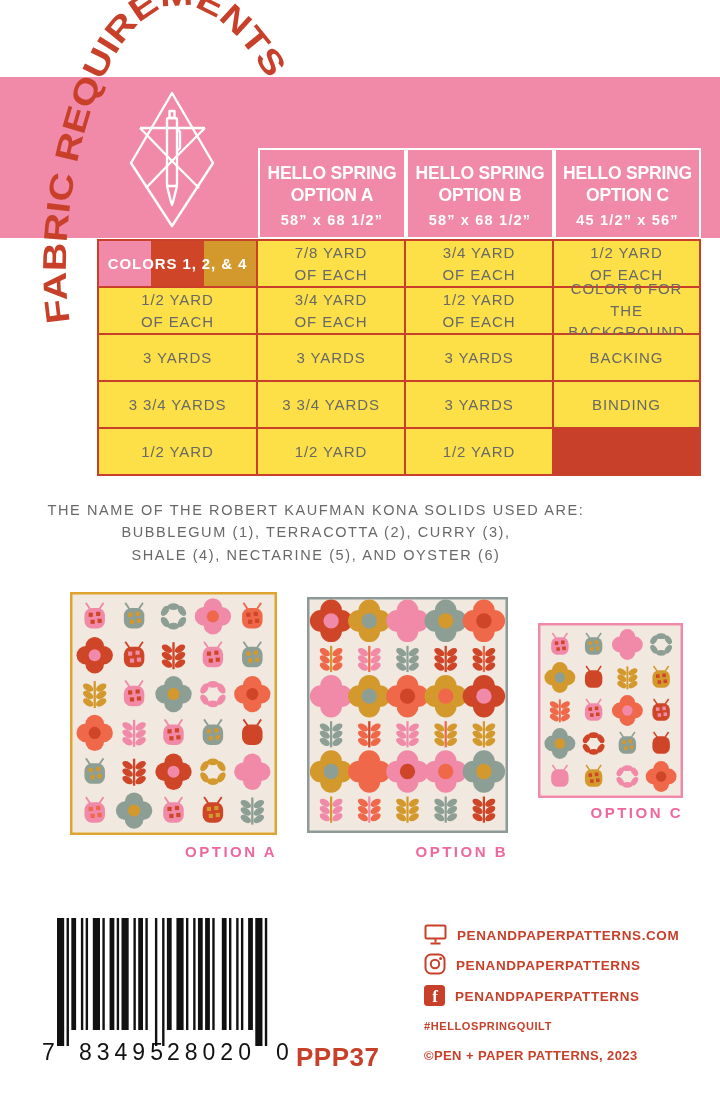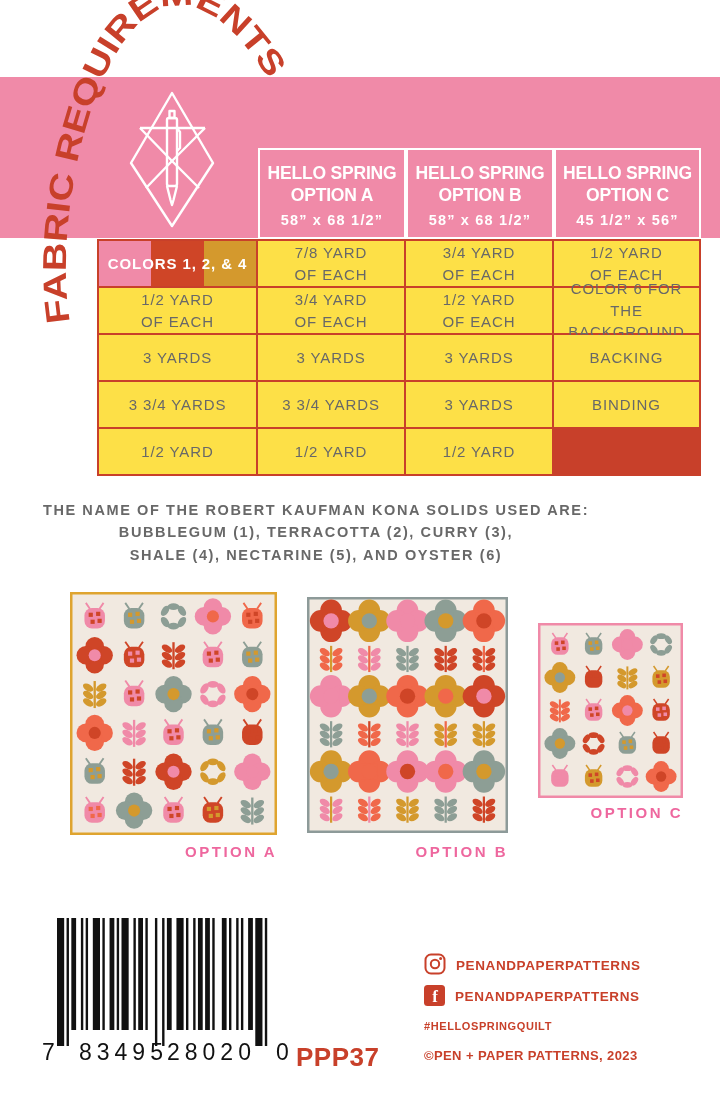--- a/index.html
+++ b/index.html
@@ -21,21 +21,21 @@
          grid-template-columns:157px 146px 146px 145px;grid-auto-rows:45px;
          gap:2px;background:var(--red_text);border:2px solid var(--red_text);}
   .td{background:#fde047;display:flex;align-items:center;justify-content:center;
       text-align:center;font-size:15px;letter-spacing:0.9px;color:var(--gray_text);
       white-space:pre-line;line-height:1.45;}
   .td.lbl{font-weight:bold;}
   .td.swatchy{color:#ffffff;font-weight:bold;}
   
   .kona{position:absolute;left:0;top:499px;width:632px;text-align:center;
         color:var(--gray_text);font-size:14.5px;letter-spacing:1.6px;line-height:1.55;
-        white-space:pre-line;font-weight:bold;}
+        white-space:pre-line;font-weight:normal;}
   
   .quilt{position:absolute;}
   .quilt-label{position:absolute;text-align:right;color:var(--label_pink);
                font-weight:bold;font-size:15px;letter-spacing:2.5px;}
   
   .barcode{position:absolute;left:40px;top:912px;}
   .sku{position:absolute;left:296px;top:1042px;color:var(--red_text);
        font-weight:bold;font-size:26px;letter-spacing:0.5px;}
   .social{position:absolute;left:424px;top:924px;width:286px;height:160px;}
   .social-row{position:absolute;left:0;display:flex;align-items:center;gap:10px;
@@ -846,20 +846,30 @@
       <text x="2" y="148">7</text>
       <text x="39" y="148" letter-spacing="5">83495</text>
       <text x="127" y="148" letter-spacing="5">28020</text>
       <text x="236" y="148">0</text>
     </g>
   </svg>
 
   <div class="sku">PPP37</div>
 
   <div class="social">
+    <div class="social-row" style="top:0">
+      <svg width="23" height="21" viewBox="0 0 23 21">
+        <g stroke="var(--red_text)" stroke-width="2" fill="none">
+          <rect x="1.5" y="1.5" width="20" height="13" rx="1.5"></rect>
+          <path d="M11.5 15 L11.5 18.5"></path>
+          <path d="M6.5 19.5 L16.5 19.5"></path>
+        </g>
+      </svg>
+      <span class="txt">PENANDPAPERPATTERNS.COM</span>
+    </div>
     <div class="social-row" style="top:29px">
       <svg width="22" height="22" viewBox="0 0 22 22">
         <g stroke="var(--red_text)" stroke-width="2" fill="none">
           <rect x="1.5" y="1.5" width="19" height="19" rx="5.5"></rect>
           <circle cx="11" cy="11" r="4.2"></circle>
         </g>
         <circle cx="16.6" cy="5.4" r="1.5" fill="var(--red_text)"></circle>
       </svg>
       <span class="txt">PENANDPAPERPATTERNS</span>
     </div>

